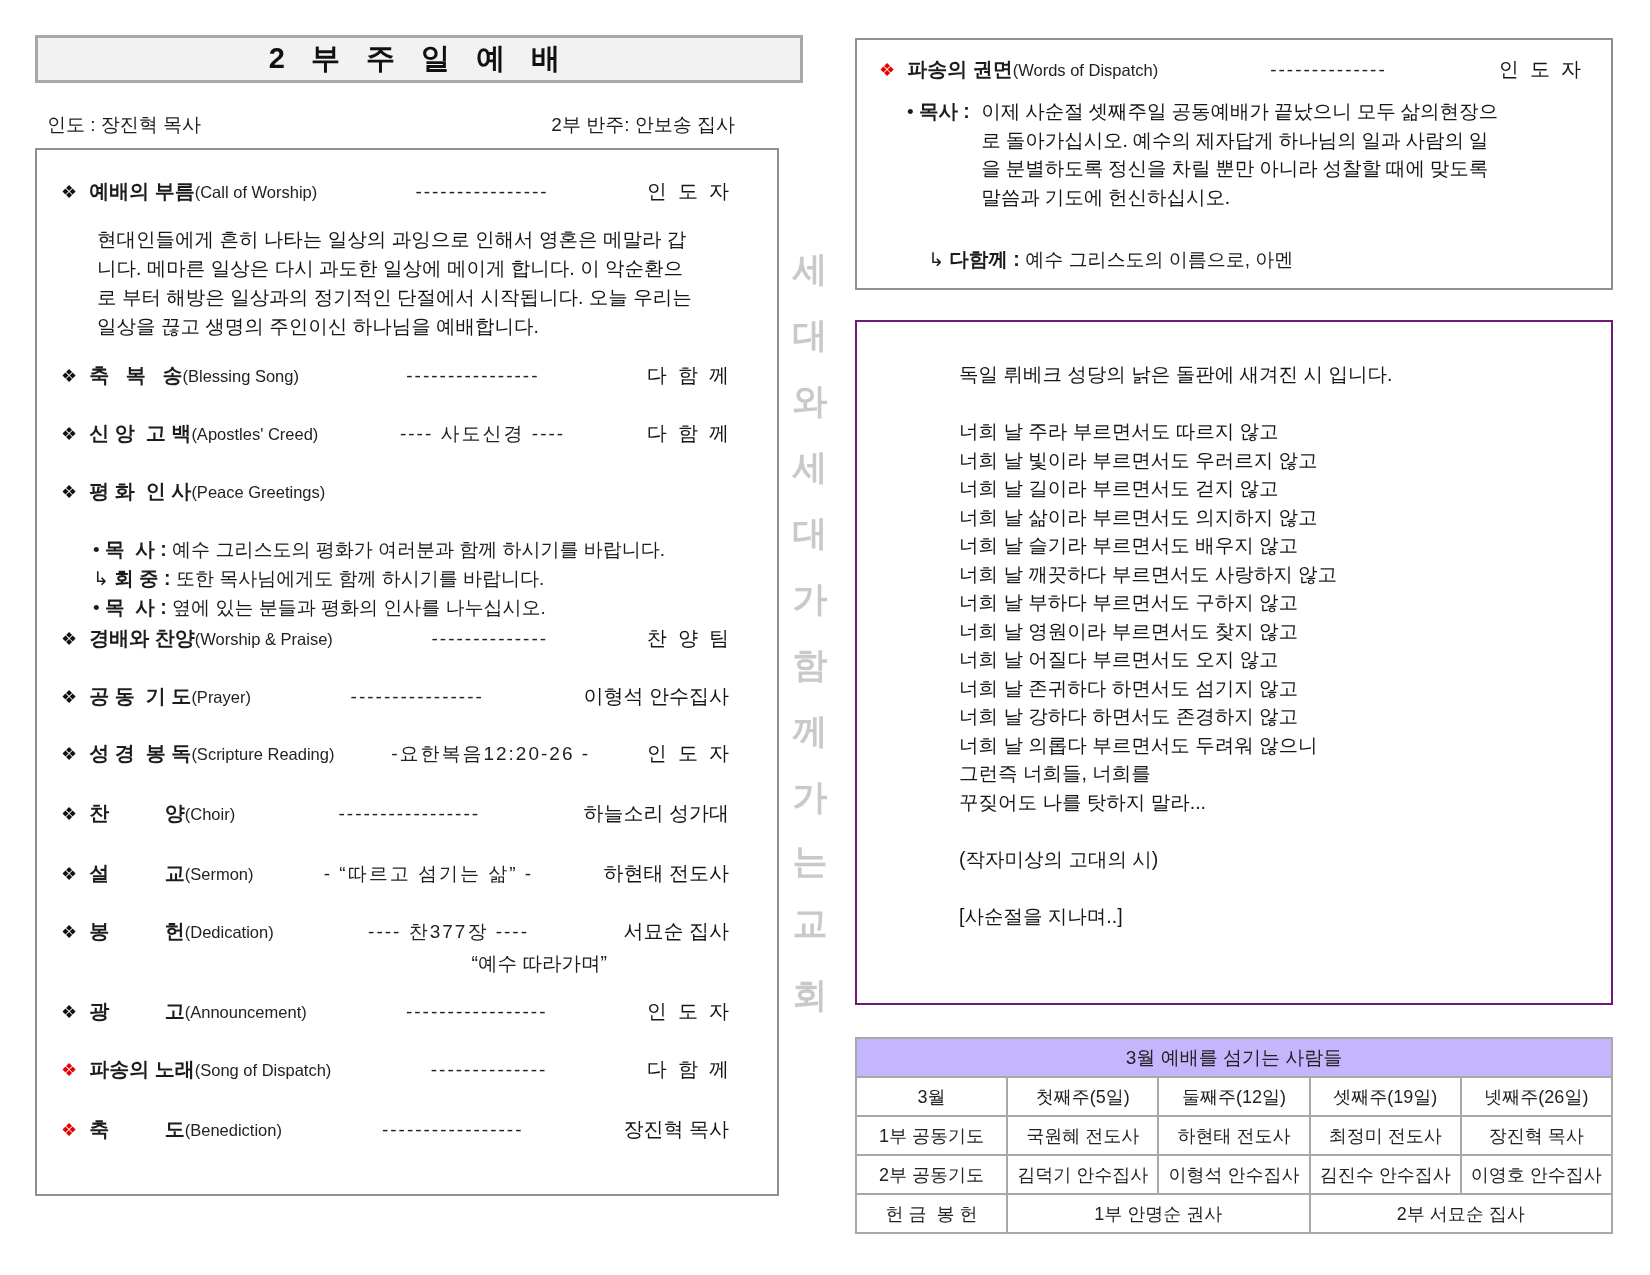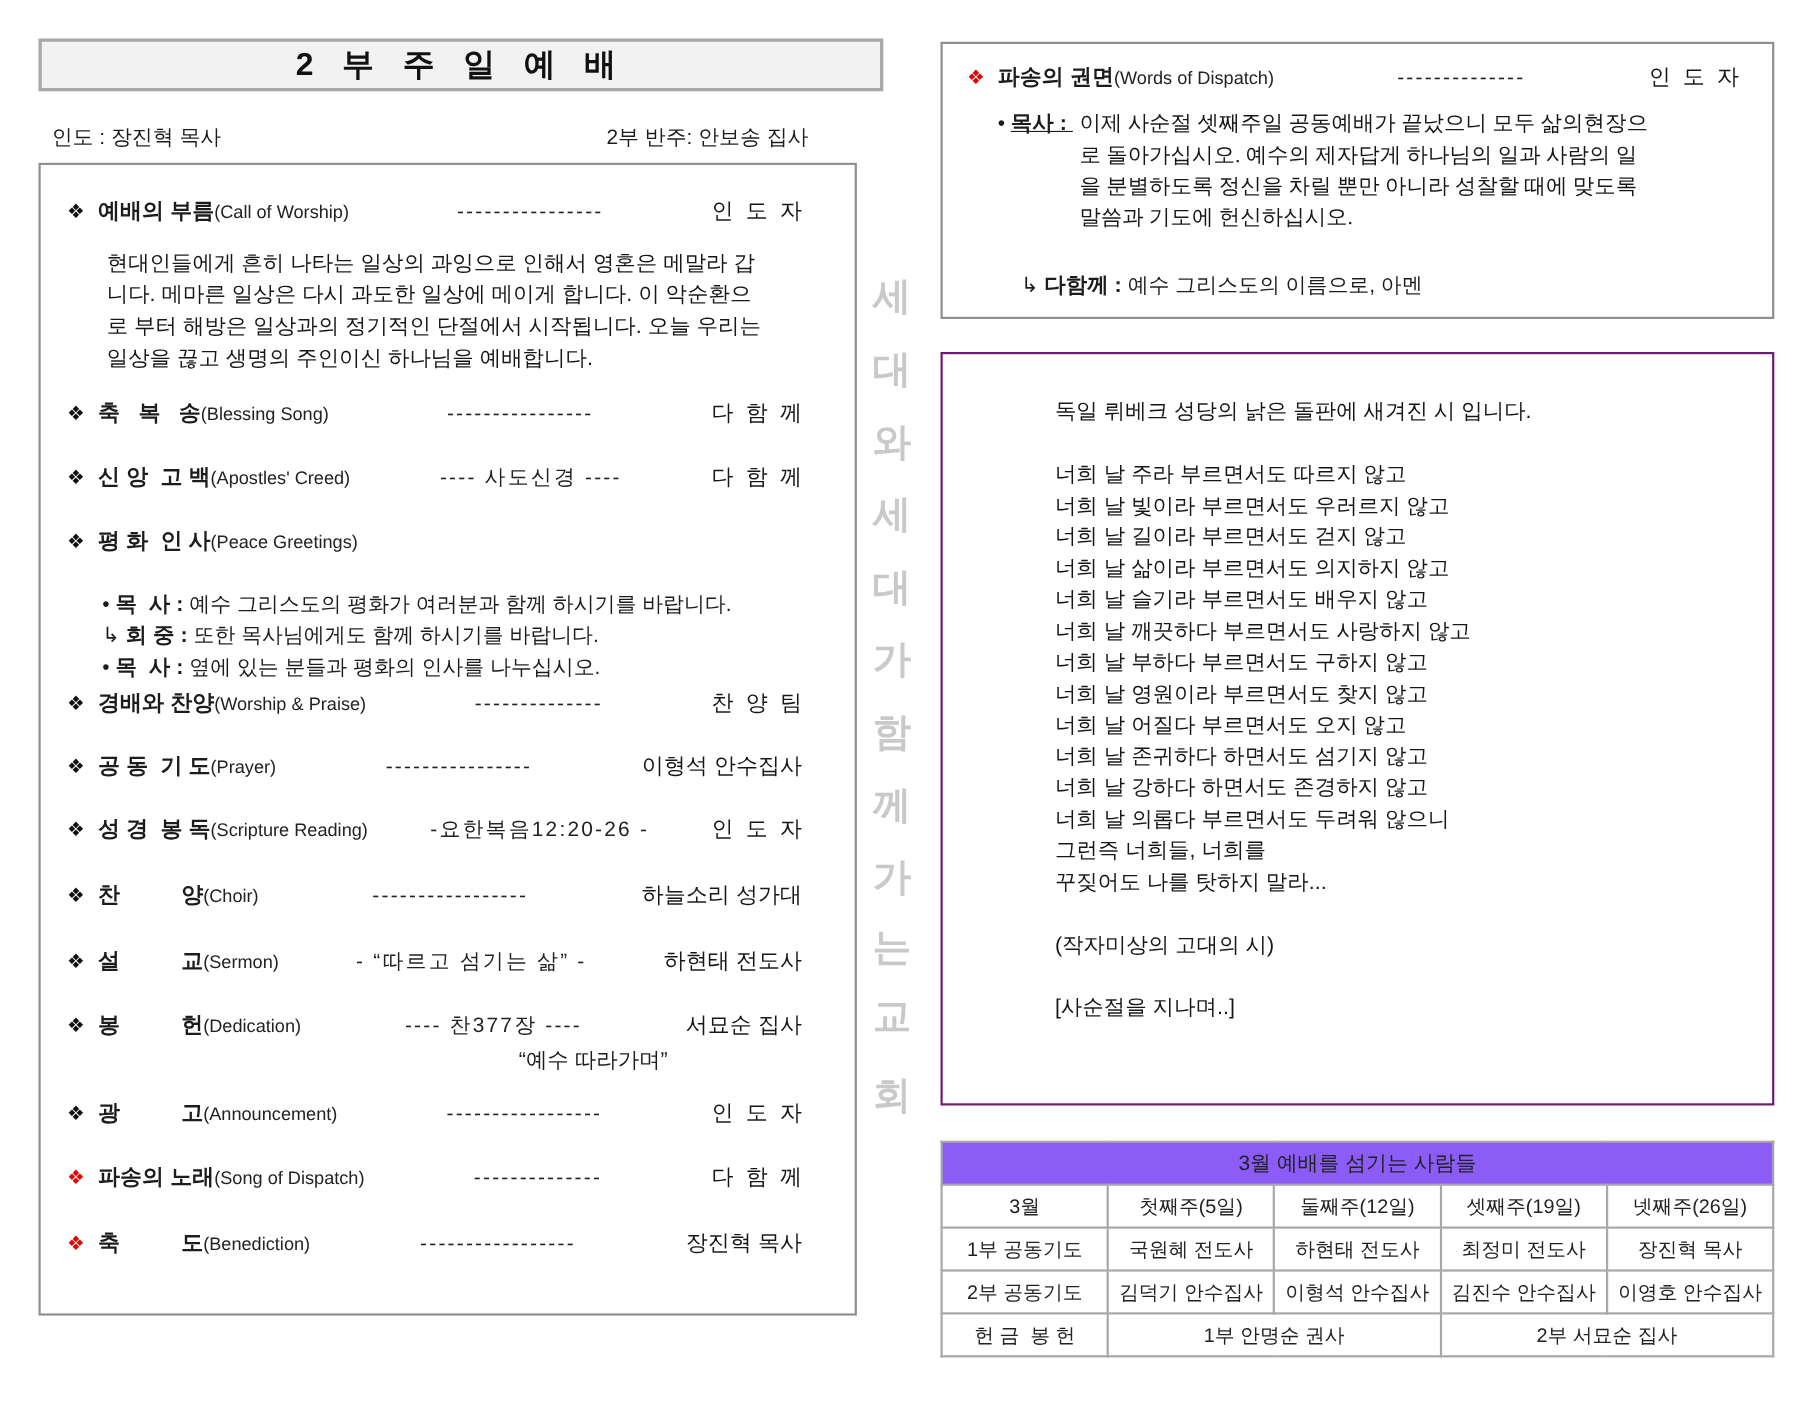--- a/index.html
+++ b/index.html
@@ -54,41 +54,41 @@
     position:absolute; left:786px; top:228px; height:810px;
     writing-mode:vertical-lr; text-orientation:upright;
     font-size:35px; letter-spacing:31px; color:#c9c9c9; font-weight:bold;
   }
   
   .dispatch-pastor {
     position:absolute; left:50px; right:28px; top:58px;
     display:flex; align-items:baseline;
   }
   .dispatch-pastor .blt { white-space:pre; font-size:19px; flex:none; }
-  .dispatch-pastor .blt b { font-size:19.5px;text-decoration:underline; }
+  .dispatch-pastor .blt b { font-size:19.5px; }
   .dispatch-pastor .btxt {
     flex:1; font-size:19.5px; line-height:28.7px; white-space:pre-line;
     margin-left:6px; color:#161616;font-family:Liberation Serif, serif;
   }
   .dispatch-all { position:absolute; left:50px; right:28px; top:177px; }
   .poem {
     position:absolute; left:102px; right:30px; top:38px;
     font-size:19.5px; line-height:28.5px; white-space:pre-line; color:#161616;
   }
   
   .serve-table {
     position:absolute; left:855px; top:1037px; width:758px;
     border-collapse:collapse; font-size:18px; color:#222;
     table-layout:fixed;
   }
   .serve-table td {
     border:2px solid #a8a8a8; height:37px; text-align:center;
     vertical-align:middle; white-space:pre; padding:0;
   }
-  .serve-table .thead-cell { background:#8b5cf6; font-size:19px; }
+  .serve-table .thead-cell { background:#c4b5fd; font-size:19px; }
 </style>
 </head>
 <body>
 
 <div class="title-box">
   <span>2 부 주 일 예 배</span>
 </div>
 
 <div class="info-row">
   <span>인도 : 장진혁 목사</span>

